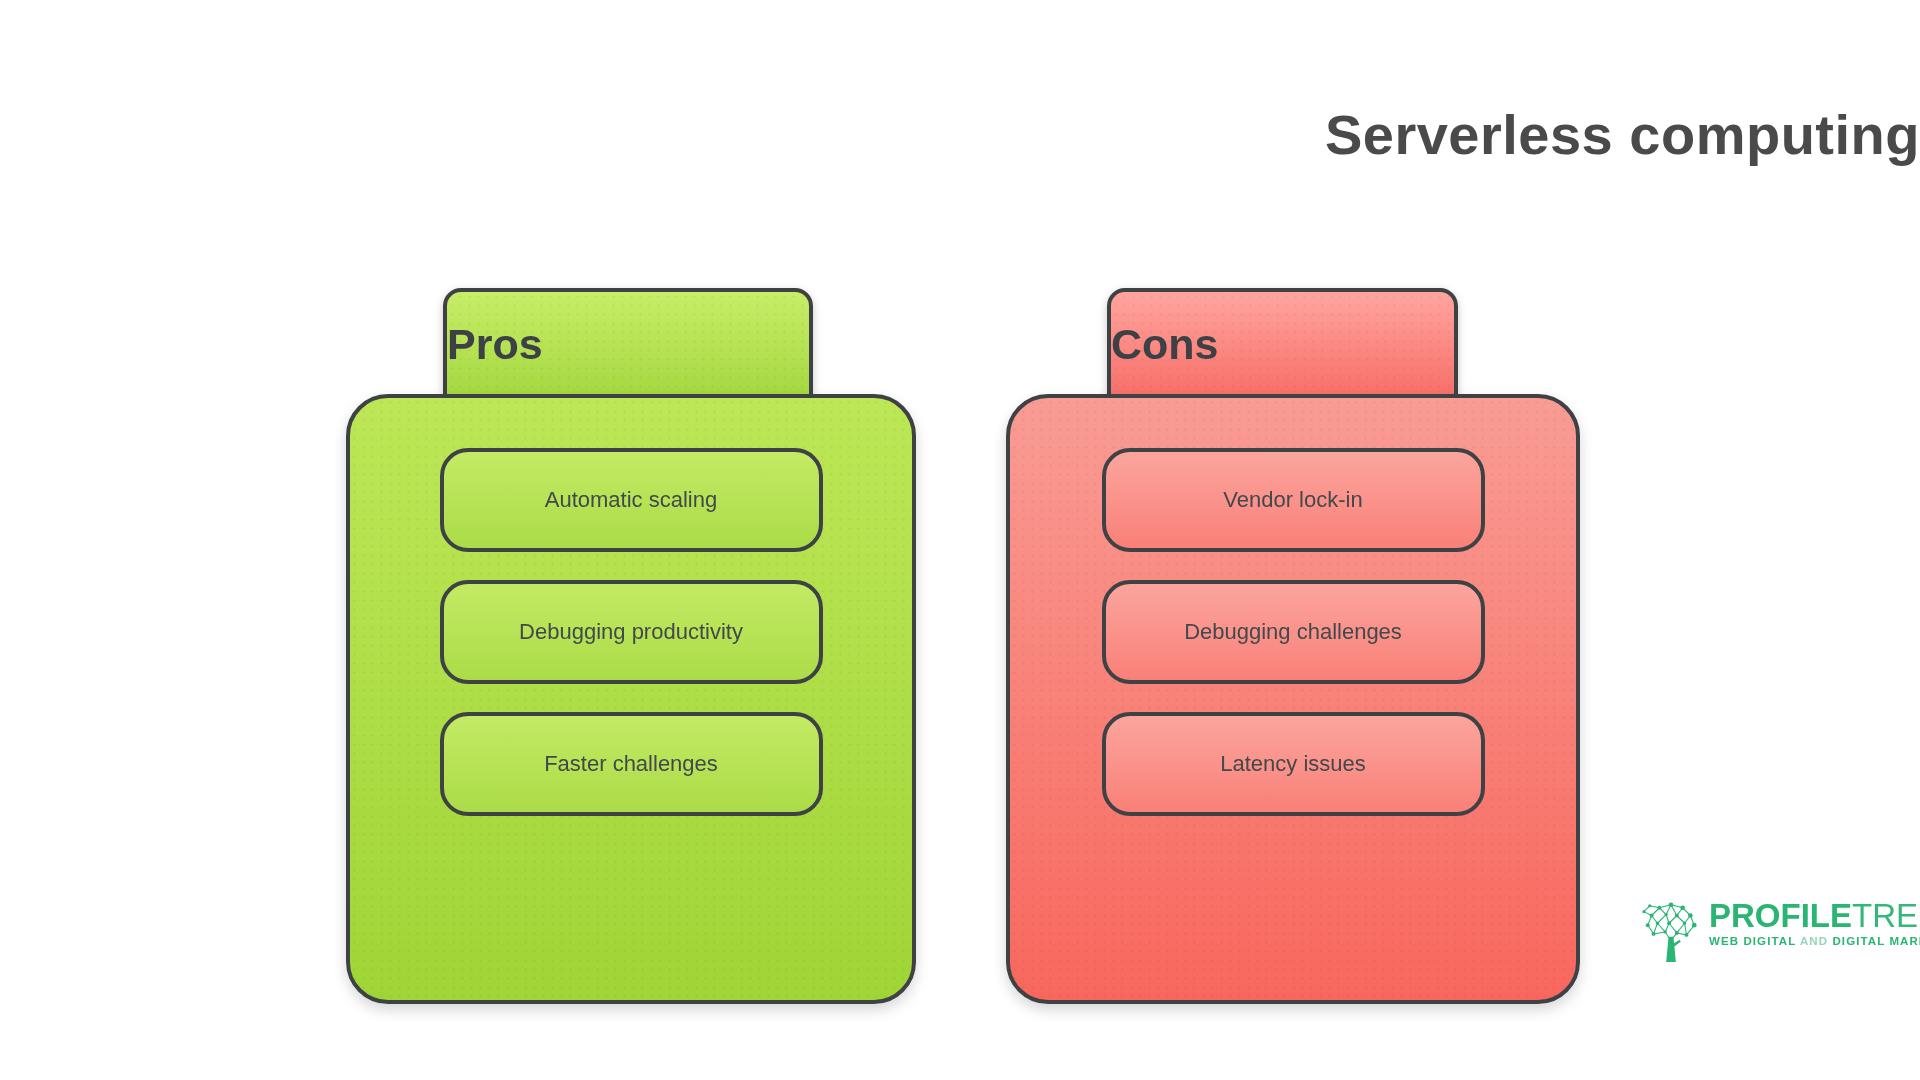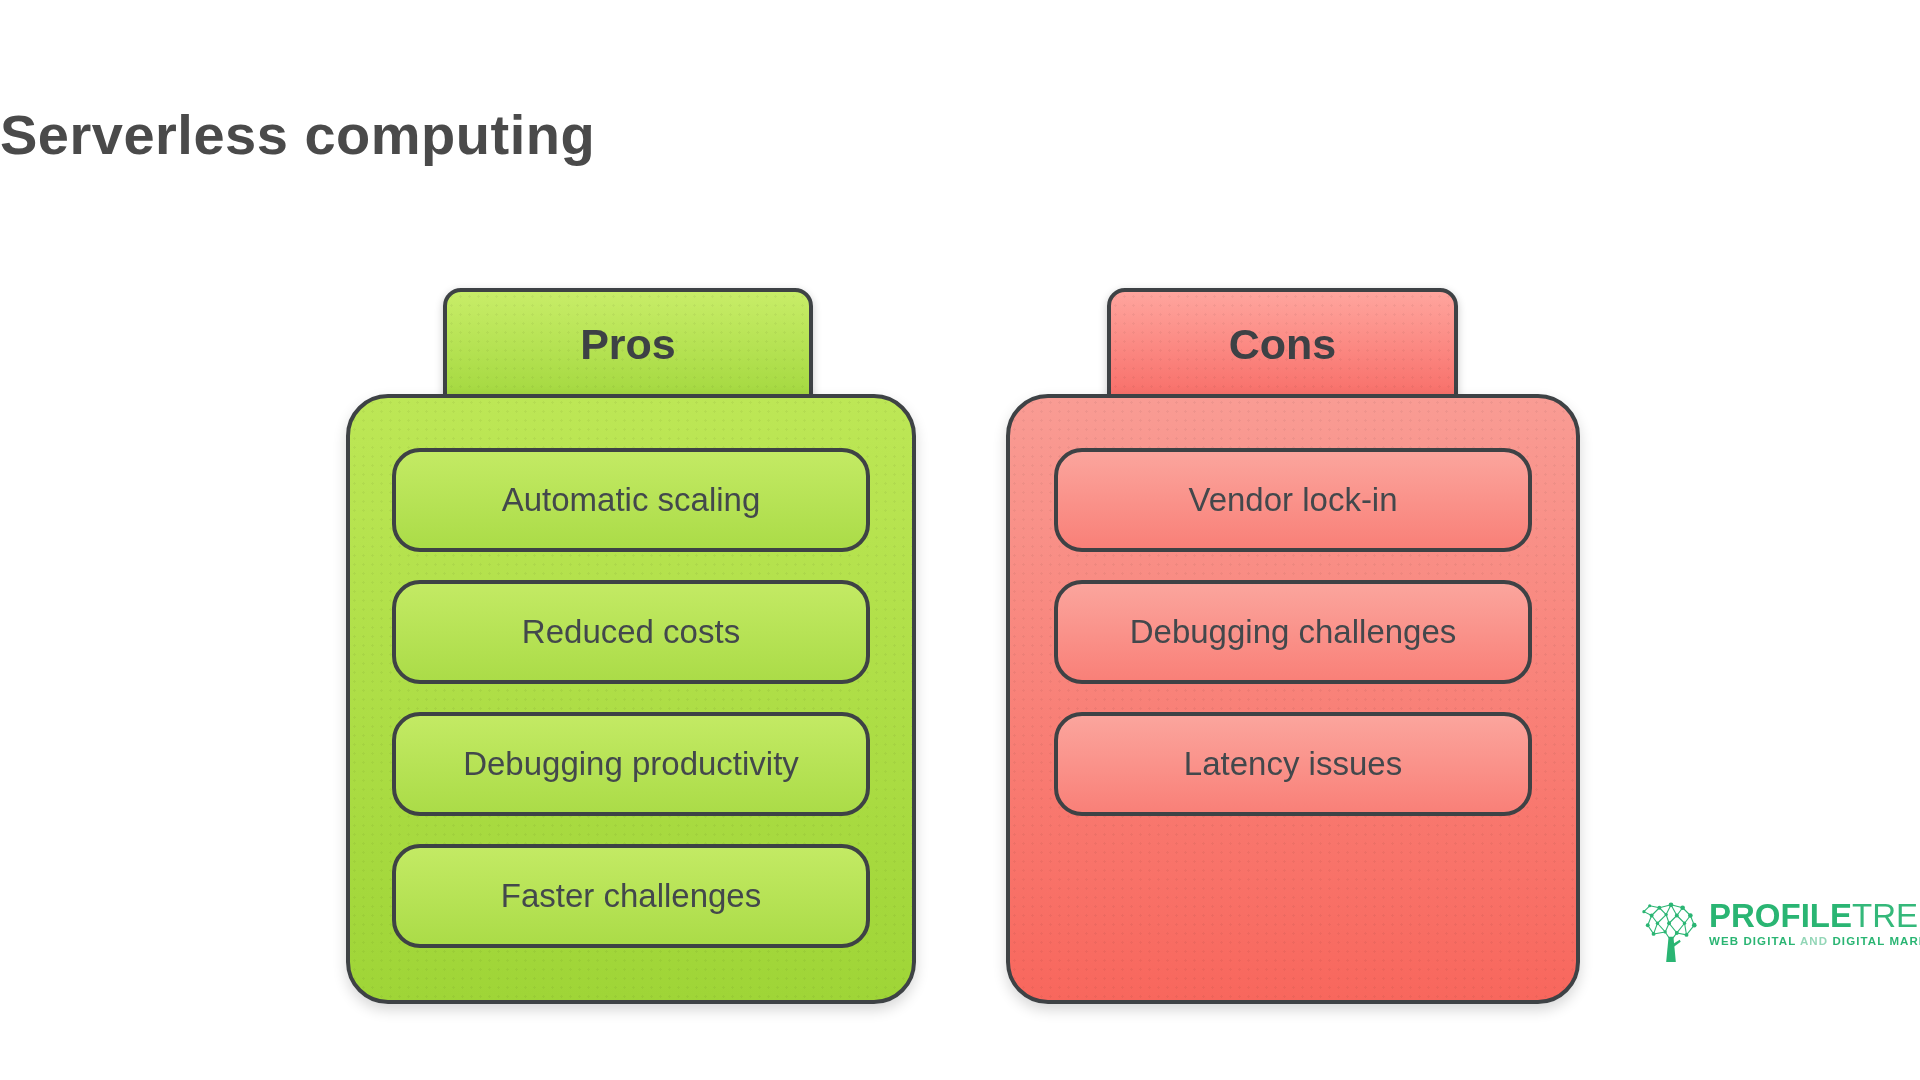--- a/index.html
+++ b/index.html
@@ -14,38 +14,37 @@
     height: 1080px;
     background: #ffffff;
     overflow: hidden;
   }
 
   .title {
     position: absolute;
     top: 102px;
     left: 0;
     width: 1920px;
-    text-align: left;
+    text-align: right;
     font-size: 56px;
     font-weight: 700;
     color: #4a4a4a;
     letter-spacing: 0.5px;
   }
 
   
   .tab {
     position: absolute;
     top: 288px;
     height: 140px;
     border: 4px solid #3e4245;
     border-radius: 18px;
     box-sizing: border-box;
     z-index: 1;
     display: flex;
-    justify-content: center;
     box-shadow: 0 3px 8px rgba(0,0,0,0.22);
   }
   .tab-label {
     margin-top: 28px;
     font-size: 43px;
     font-weight: 700;
     color: #3d4145;
   }
   .tab-pros {
     left: 443px;
@@ -92,30 +91,30 @@
     left: 1006px;
     width: 574px;
     background-image:
       radial-gradient(rgba(0,0,0,0.045) 1px, rgba(0,0,0,0) 1.2px),
       linear-gradient(var(--red-card-top), var(--red-card-bottom));
     background-size: 9px 9px, 100% 100%;
   }
 
   
   .item {
-    width: 478px;
+    width: 383px;
     height: 104px;
     flex: 0 0 104px;
     border: 4px solid #3e4245;
     border-radius: 28px;
     box-sizing: border-box;
     display: flex;
     align-items: center;
     justify-content: center;
-    font-size: 33px;
+    font-size: 22px;
     color: #43484c;
   }
   .card-pros .item {
     background-image: linear-gradient(var(--green-item-top), var(--green-item-bottom));
   }
   .card-cons .item {
     background-image: linear-gradient(var(--red-item-top), var(--red-item-bottom));
   }
 
   
@@ -153,21 +152,20 @@
 
 <div id="canvas">
 
   <div class="title">Serverless computing</div>
 
   <div class="tab tab-pros">
     <div class="tab-label">Pros</div>
   </div>
   <div class="card card-pros">
     <div class="item">Automatic scaling</div>
-    <div class="item">Reduced costs</div>
     <div class="item">Debugging productivity</div>
     <div class="item">Faster challenges</div>
   </div>
 
   <div class="tab tab-cons">
     <div class="tab-label">Cons</div>
   </div>
   <div class="card card-cons">
     <div class="item">Vendor lock-in</div>
     <div class="item">Debugging challenges</div>

